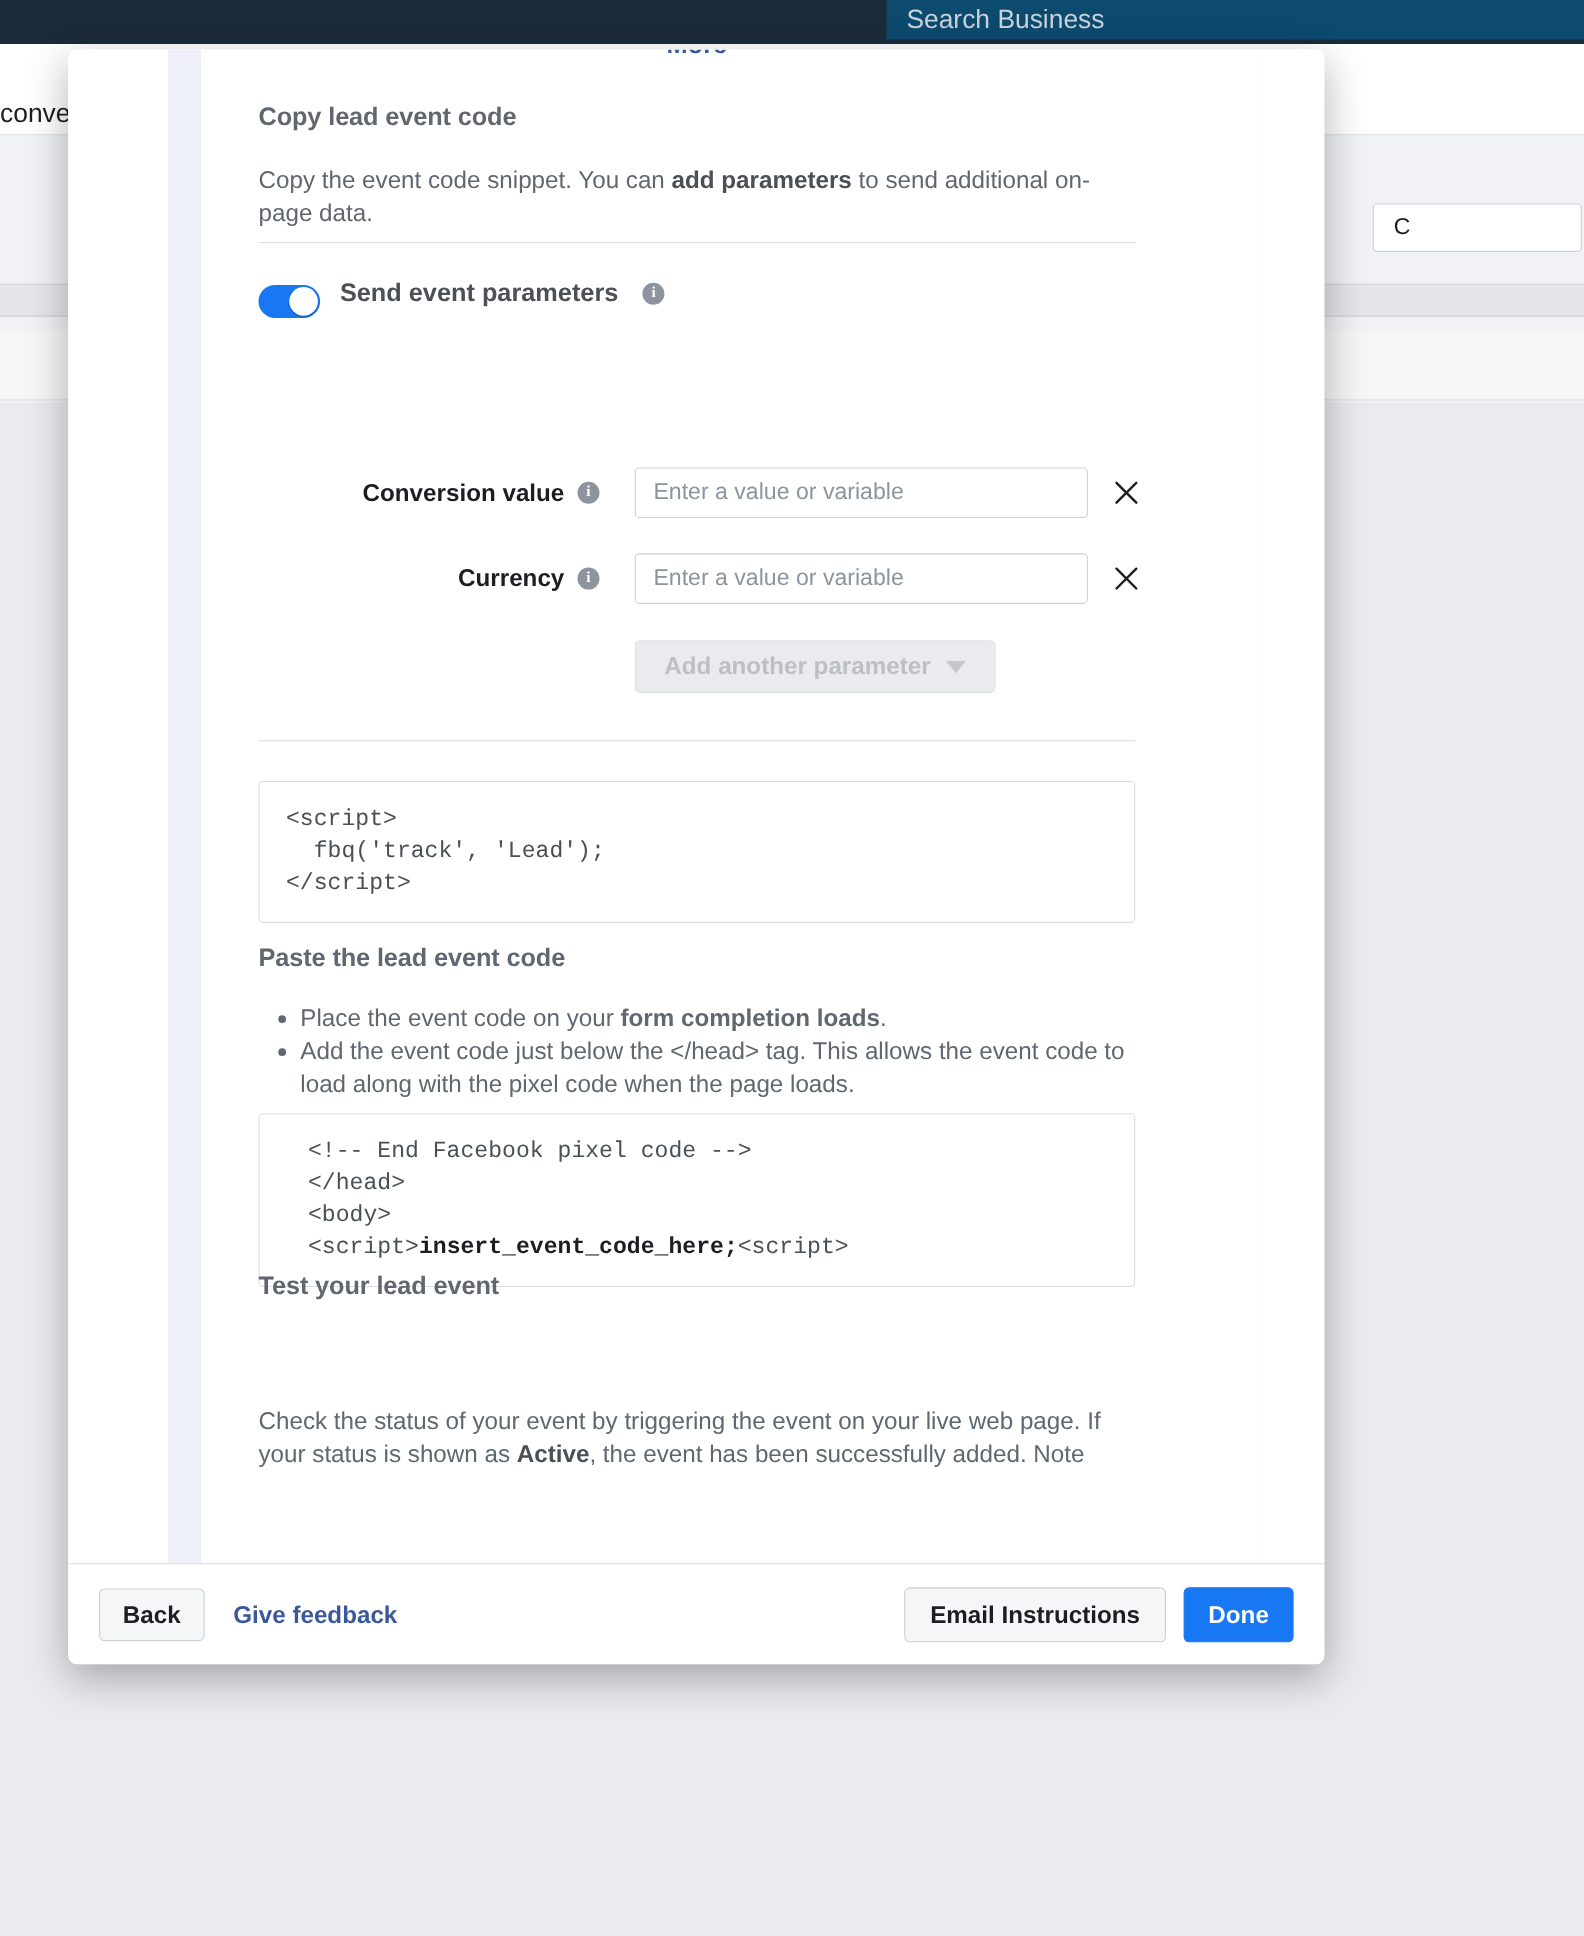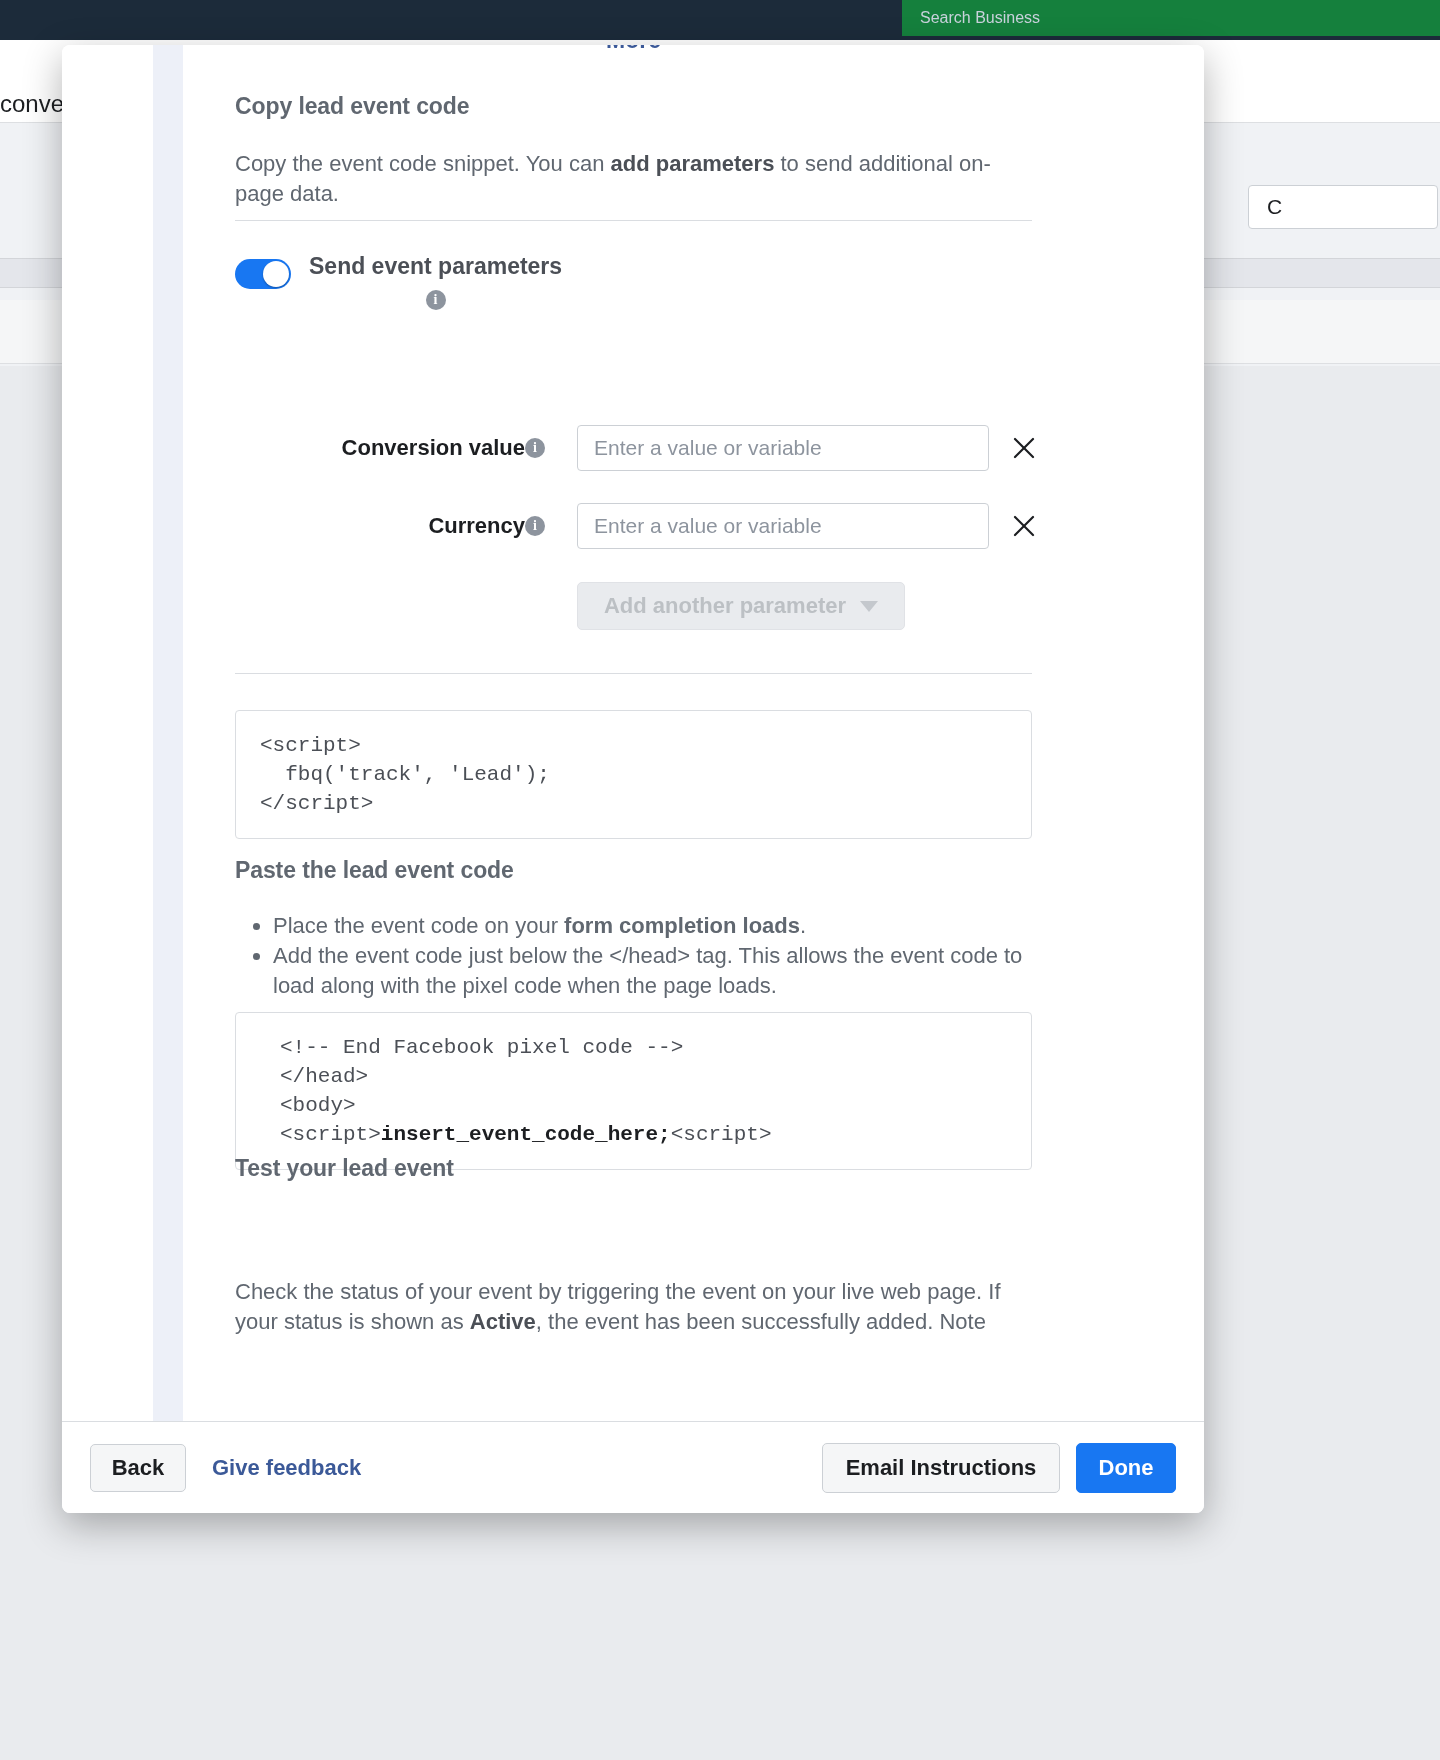--- a/index.html
+++ b/index.html
@@ -11,23 +11,23 @@
     overflow: hidden;
   }
 
   
   #app-bg { position: absolute; inset: 0; background: #ffffff; }
   #app-topbar {
     position: absolute; left: 0; top: 0; width: 1440px; height: 40px;
     background: #1c2b3a;
   }
   #search-business {
-    position: absolute; right: 0; top: 0; width: 538px; height: 36px;
-    background: #15803d; color: #c9d2dc;
-    font-size: 16px; line-height: 36px; padding-left: 18px;
+    position: absolute; right: 0; top: 0; width: 634px; height: 36px;
+    background: #0c4a6e; color: #c9d2dc;
+    font-size: 24px; line-height: 36px; padding-left: 18px;
     white-space: nowrap; overflow: hidden;
   }
   #bg-page {
     position: absolute; left: 0; top: 40px; width: 1440px; height: 1720px;
     background: #f0f2f5;
   }
   #bg-whitecard {
     position: absolute; left: 0; top: 40px; width: 1440px; height: 83px;
     background: #ffffff; border-bottom: 1px solid #dddfe2;
   }
@@ -127,36 +127,36 @@
     position: relative; flex: none; margin-top: 6px; cursor: pointer;
   }
   .toggle .knob {
     position: absolute; top: 2px; right: 2px;
     width: 26px; height: 26px; border-radius: 13px; background: #ffffff;
     box-shadow: 0 1px 2px rgba(0,0,0,.3);
   }
   .toggle-text { margin-left: 18px; }
   .toggle-title {
     font-size: 23px; font-weight: bold; color: #4b4f56;
-    display: flex; align-items: center; gap: 10px; flex-direction: column;
+    display: flex; align-items: center; gap: 22px;
   }
 
   .info-icon {
     display: inline-flex; width: 20px; height: 20px; border-radius: 10px;
     background: #8d949e; color: #ffffff;
     align-items: center; justify-content: center;
     font-size: 14px; font-weight: bold; font-family: "Liberation Serif", serif;
     flex: none; cursor: pointer;
   }
 
   
   .param-row { display: flex; align-items: center; }
   .param-label {
     font-size: 22px; font-weight: bold; color: #1c1e21;
-    display: flex; align-items: center; gap: 0;
+    display: flex; align-items: center; gap: 12px;
     justify-content: flex-end; width: 310px;
   }
   .param-input {
     margin-left: 32px; width: 412px; height: 46px;
     border: 1px solid #ccd0d5; border-radius: 4px; background: #ffffff;
     font-size: 21px; color: #1c1e21; padding: 16px 16px;
     font-family: "Liberation Sans", sans-serif;
   }
   .param-input::placeholder { color: #8d949e; }
   .remove-x {

